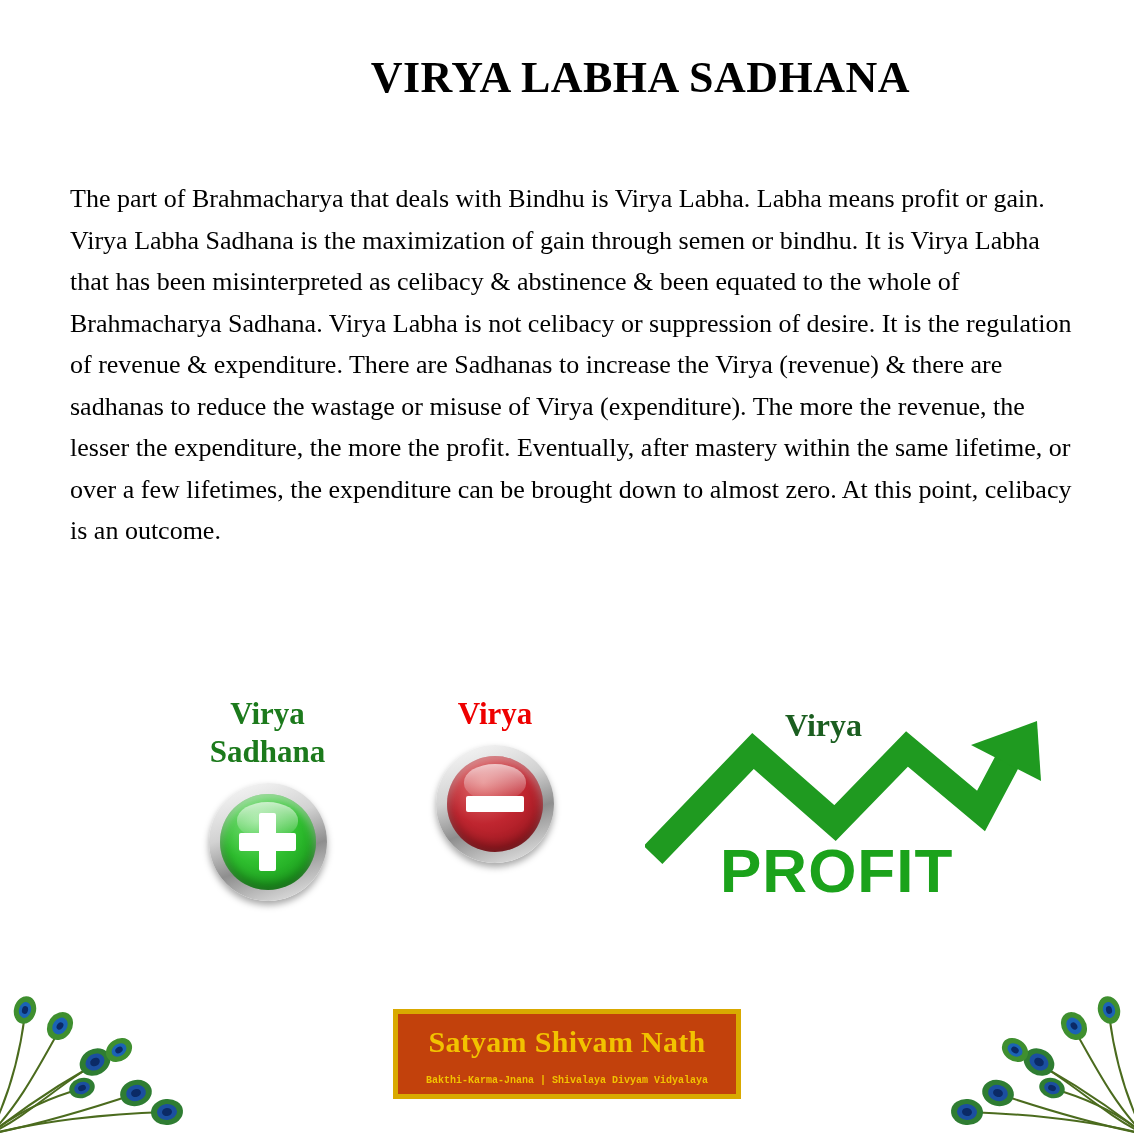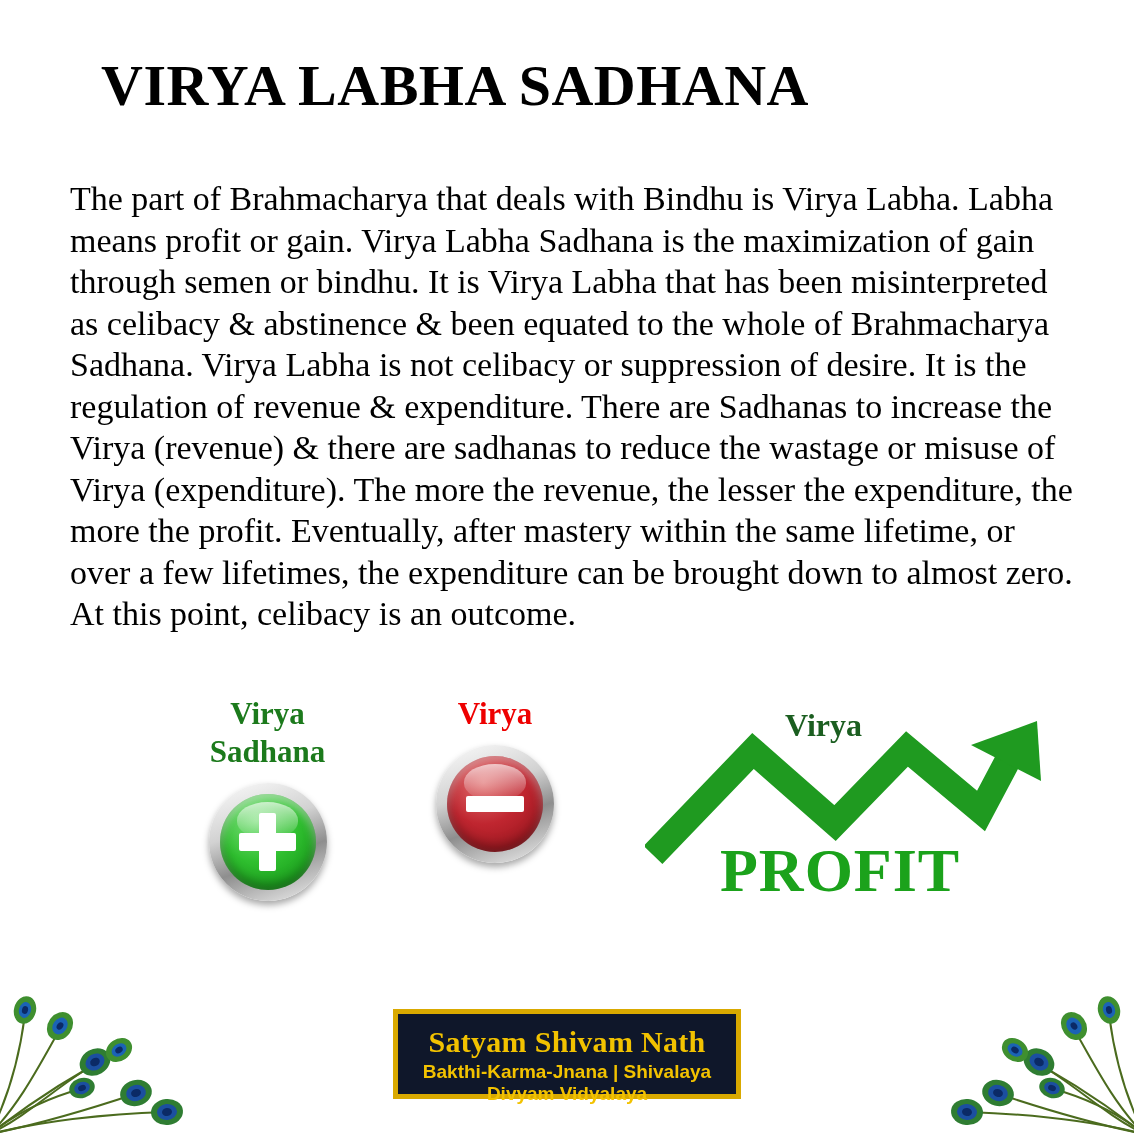--- a/index.html
+++ b/index.html
@@ -19,36 +19,36 @@
     width: 1134px;
     height: 1134px;
   }
 
   
   .title {
     position: absolute;
     top: 52px;
     left: 0;
     width: 910px;
-    text-align: center;
-    font-family: "Liberation Serif", serif;
-    font-weight: bold;
-    font-size: 58px;
+    text-align: right;
+    font-family: "Liberation Serif", serif;
+    font-weight: bold;
+    font-size: 44px;
     letter-spacing: 0.5px;
     color: #000000;
   }
 
   
   .body-text {
     position: absolute;
     top: 178px;
     left: 70px;
     width: 1010px;
     font-family: "Liberation Serif", serif;
-    font-size: 34px;
+    font-size: 26px;
     line-height: 41.5px;
     color: #000000;
     text-align: left;
   }
 
   
   .icon-row {
     position: absolute;
     top: 695px;
     left: 0;
@@ -142,57 +142,57 @@
     top: 12px;
     font-family: "Liberation Serif", serif;
     font-weight: bold;
     font-size: 32px;
     color: #1b5e20;
   }
   .profit-word {
     position: absolute;
     left: 75px;
     top: 140px;
-    font-family: Liberation Serif, serif;
+    font-family: Liberation Sans, sans-serif;
     font-weight: bold;
     font-size: 62px;
     letter-spacing: 1px;
     color: #1ba21b;
   }
   .arrow-svg {
     position: absolute;
     left: 0;
     top: 20px;
   }
 
   
   .footer-logo {
     position: absolute;
     left: 393px;
     top: 1009px;
     width: 348px;
     height: 90px;
-    background: #0f172a;
+    background: #c2410c;
     border: 5px solid #d9a900;
     box-sizing: border-box;
     text-align: center;
   }
   .logo-main {
     margin-top: 11px;
     font-family: "Liberation Serif", serif;
     font-weight: bold;
     font-size: 30px;
     color: #f2c200;
     letter-spacing: 0.3px;
   }
   .logo-sub {
-    margin-top: 2px;
-    font-family: Liberation Sans, sans-serif;
-    font-weight: bold;
-    font-size: 19px;
+    margin-top: 16px;
+    font-family: Liberation Mono, monospace;
+    font-weight: bold;
+    font-size: 10px;
     color: #f2c200;
   }
 
   
   .feathers {
     position: absolute;
     bottom: 0;
     width: 230px;
     height: 190px;
     pointer-events: none;

